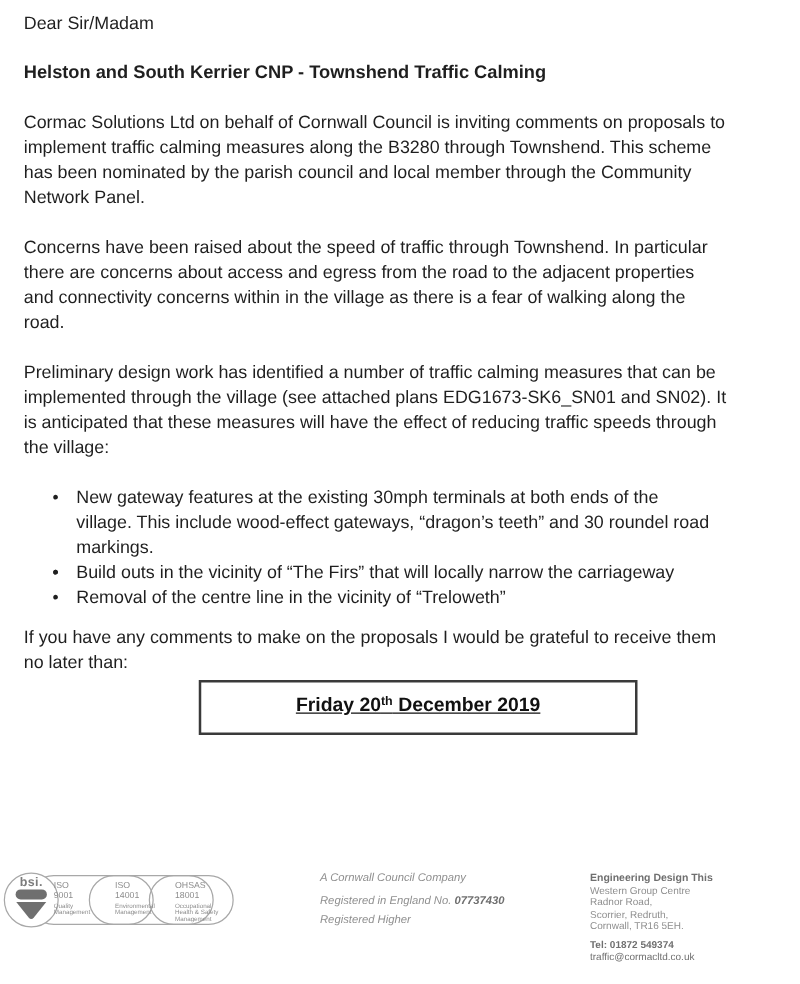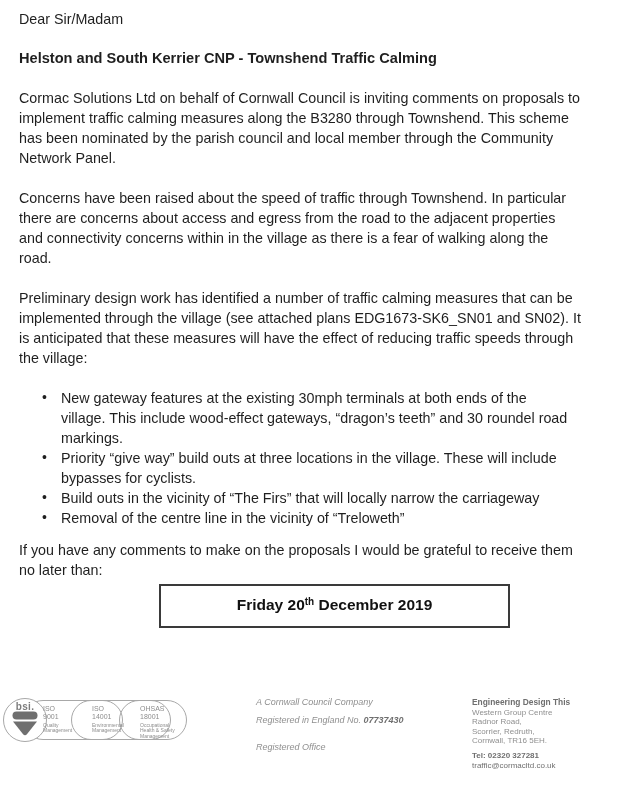--- a/index.html
+++ b/index.html
@@ -39,20 +39,21 @@
     margin-left: 140px;
     width: 351px;
     height: 44px;
     border: 2px solid #3a3a3a;
     display: flex;
     align-items: center;
     justify-content: center;
     font-weight: bold;
     font-size: 15.5px;
     color: #111111;
+    text-decoration: underline;
   }
   .deadline-sup {
     position: relative;
     top: -5px;
     font-size: 10px;
     font-weight: bold;
   }
   
   .bsi-logo { position: absolute; left: 3px; top: 698px; width: 186px; height: 44px; }
   .pill {
@@ -94,21 +95,21 @@
   .cert-label { font-size: 5px; line-height: 5.8px; margin-top: 2.5px; white-space: pre-line; }
   .company {
     position: absolute;
     left: 256px; top: 697px;
     font-size: 9px;
     line-height: 10.5px;
     color: #8f8f8f;
     font-style: italic;
   }
   .company-parent { margin-bottom: 7px; }
-  .company-reg { margin-bottom: 17px; }
+  .company-reg { margin-bottom: 5px; }
   .company-reg-number { font-weight: bold; color: #6f6f6f; }
   .company-office-address { white-space: pre-line; }
   .contact {
     position: absolute;
     left: 472px; top: 698px;
     font-size: 8px;
     line-height: 9.6px;
     color: #8f8f8f;
   }
   .contact-group { font-weight: bold; color: #6f6f6f; font-size: 8.4px; }
@@ -141,22 +142,20 @@
 
     <div class="bullets">
       <div class="bullet-item">
         <span class="bullet-dot">•</span>
         <span class="bullet-text">New gateway features at the existing 30mph terminals at both ends of the
 village. This include wood-effect gateways, “dragon’s teeth” and 30 roundel road
 markings.</span>
       </div>
       <div class="bullet-item">
         <span class="bullet-dot">•</span>
-        <span class="bullet-text">Priority “give way” build outs at three locations in the village. These will include
-bypasses for cyclists.</span>
       </div>
       <div class="bullet-item">
         <span class="bullet-dot">•</span>
         <span class="bullet-text">Build outs in the vicinity of “The Firs” that will locally narrow the carriageway</span>
       </div>
       <div class="bullet-item">
         <span class="bullet-dot">•</span>
         <span class="bullet-text">Removal of the centre line in the vicinity of “Treloweth”</span>
       </div>
     </div>
@@ -198,26 +197,26 @@
 18001</div>
       <div class="cert-label">Occupational
 Health &amp; Safety
 Management</div>
     </div>
   </div>
 
   <div class="company">
     <div class="company-parent">A Cornwall Council Company</div>
     <div class="company-reg"><span>Registered in England No. </span><span class="company-reg-number">07737430</span></div>
-    <div>Registered Office</div>
+    <div>Registered Higher</div>
   </div>
 
   <div class="contact">
     <div class="contact-group">Engineering Design This</div>
     <div class="contact-address">Western Group Centre
 Radnor Road,
 Scorrier, Redruth,
 Cornwall, TR16 5EH.</div>
-    <div class="contact-tel">Tel: 02320 327281</div>
+    <div class="contact-tel">Tel: 01872 549374</div>
     <div class="contact-email">traffic@cormacltd.co.uk</div>
   </div>
 
 </div>
 
 </body></html>

